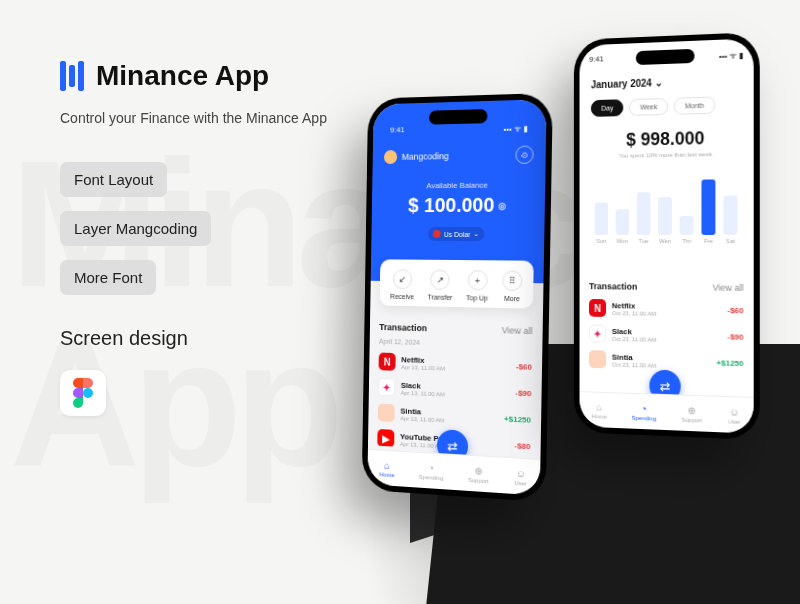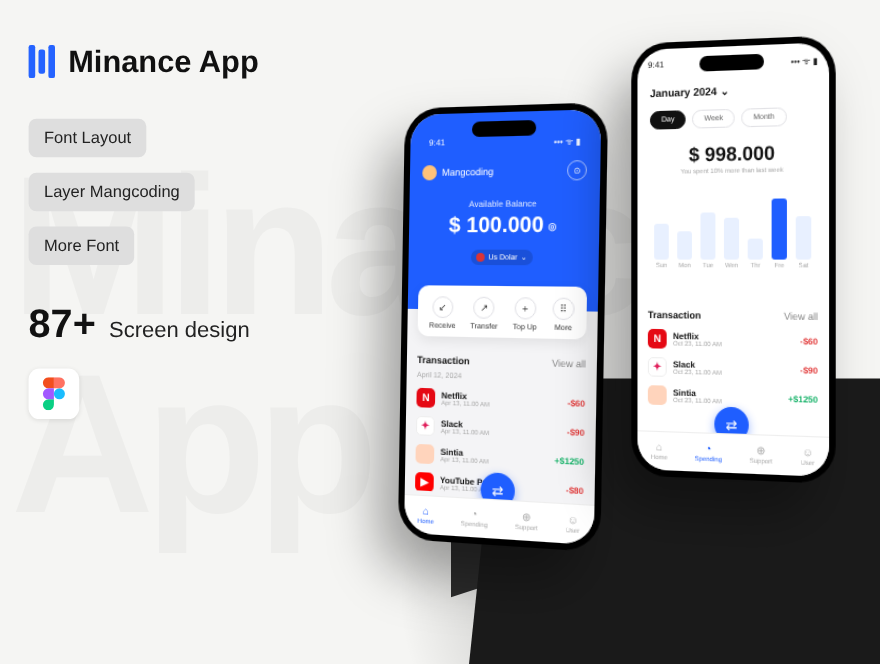--- a/index.html
+++ b/index.html
@@ -2,21 +2,21 @@
 <html><head>
 <meta charset="utf-8">
 <style>
   * { box-sizing: border-box; margin: 0; padding: 0; font-family: -apple-system, BlinkMacSystemFont, 'Segoe UI', sans-serif; }
   body { width: 800px; height: 604px; background: #f5f5f3; position: relative; overflow: hidden; }
 
   
   .watermark { position: absolute; left: 10px; top: 120px; font-size: 180px; font-weight: 800; color: #ededeb; letter-spacing: -8px; z-index: 0; white-space: nowrap; }
   .watermark2 { position: absolute; left: 10px; top: 300px; font-size: 180px; font-weight: 800; color: #ededeb; letter-spacing: -8px; z-index: 0; white-space: nowrap; }
 
-  .content { position: relative; z-index: 2; padding: 40px 0 0 26px; }
+  .content { position: relative; z-index: 2; padding: 40px 0 0 60px; margin-top: 20px; }
 
   .logo-row { display: flex; align-items: center; gap: 12px; }
   .logo-mark { display: flex; gap: 3px; }
   .logo-bar { width: 6px; background: #2563ff; border-radius: 2px; }
   .lb1 { height: 30px; }
   .lb2 { height: 22px; margin-top: 4px; background: #2563ff; }
   .lb3 { height: 30px; }
   .brand { font-size: 28px; font-weight: 700; color: #111; }
 
   .subtitle { margin-top: 18px; font-size: 14px; color: #444; }
@@ -109,29 +109,29 @@
 <div class="content">
   <div class="logo-row">
     <div class="logo-mark">
       <div class="logo-bar lb1"></div>
       <div class="logo-bar lb2"></div>
       <div class="logo-bar lb3"></div>
     </div>
     <div class="brand">Minance App</div>
   </div>
 
+  <div class="subtitle">Control your Finance with the Minance App</div>
 
   <div class="chips" id="chips">
       <div class="chip">Font Layout</div>
       <div class="chip">Layer Mangcoding</div>
       <div class="chip">More Font</div>
     </div>
 
   <div class="count-row">
-    <div class="count-num">87+</div>
     <div class="count-label">Screen design</div>
   </div>
 
   <div class="figma">
     <svg viewBox="0 0 38 57">
       <circle cx="28.5" cy="28.5" r="9.5" fill="#1abcfe"></circle>
       <path d="M0 47.5A9.5 9.5 0 0 1 9.5 38H19v9.5a9.5 9.5 0 1 1-19 0z" fill="#0acf83"></path>
       <path d="M19 0v19h9.5A9.5 9.5 0 0 0 28.5 0H19z" fill="#ff7262"></path>
       <path d="M0 9.5A9.5 9.5 0 0 0 9.5 19H19V0H9.5A9.5 9.5 0 0 0 0 9.5z" fill="#f24e1e"></path>
       <path d="M0 28.5A9.5 9.5 0 0 0 9.5 38H19V19H9.5A9.5 9.5 0 0 0 0 28.5z" fill="#a259ff"></path>

